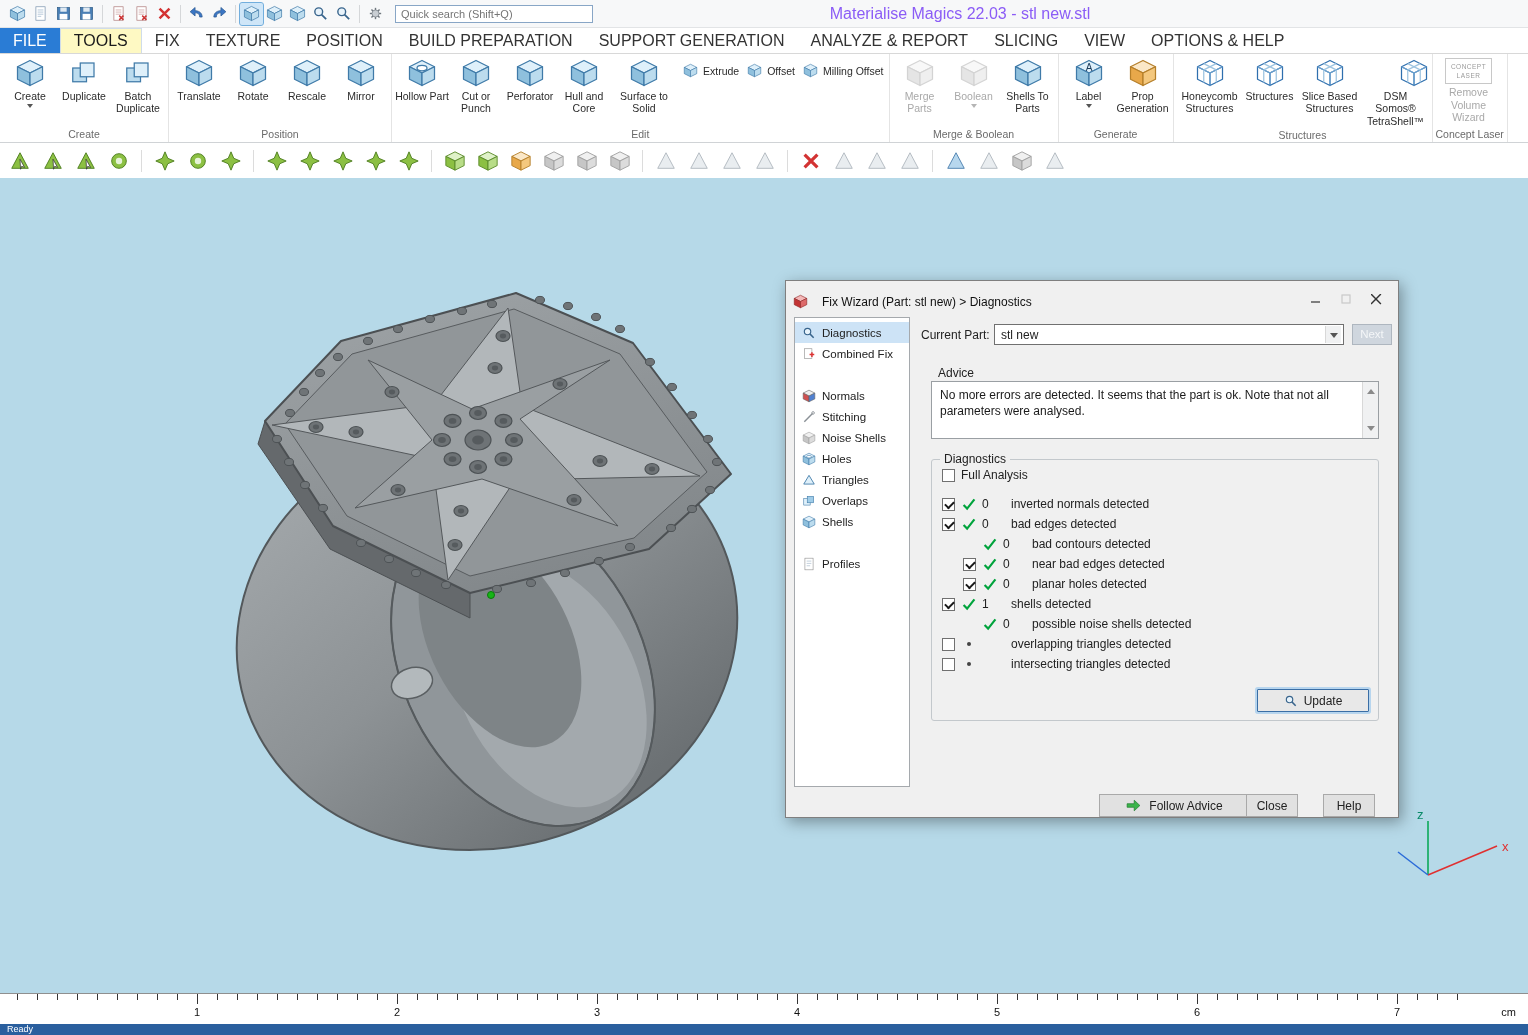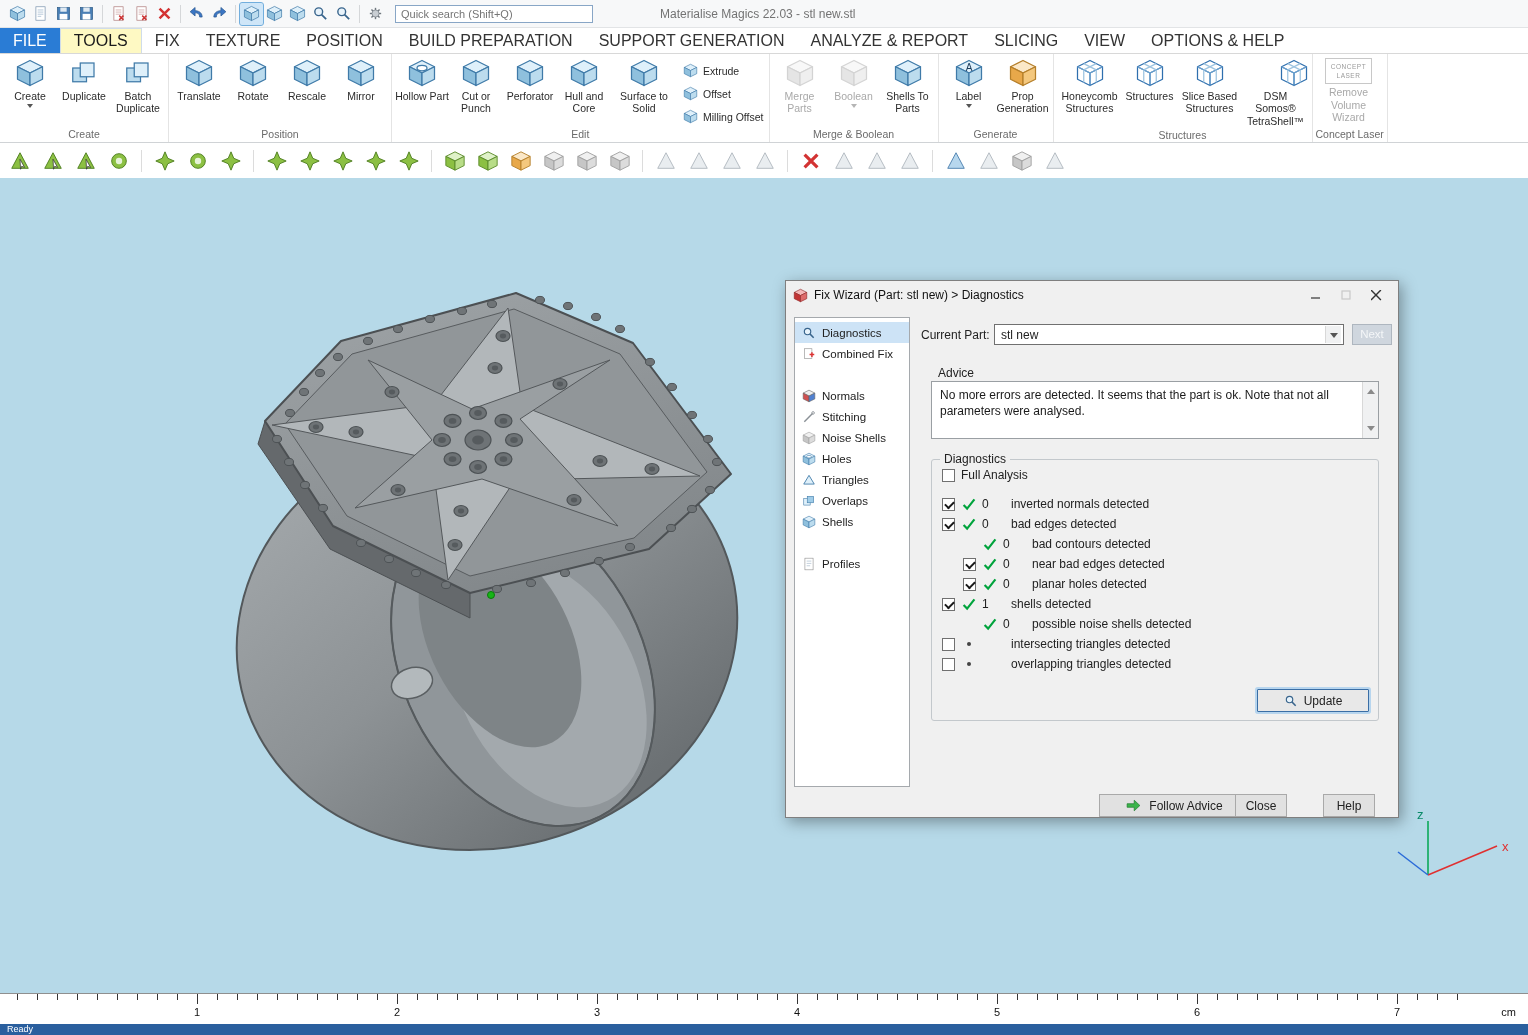--- a/index.html
+++ b/index.html
@@ -7,54 +7,54 @@
 body{font-family:"Liberation Sans","DejaVu Sans",sans-serif;font-size:12px;color:#222;background:#fff}
 svg{display:block}
 .icoWrap{display:flex;align-items:center;justify-content:center}
 
 
 #qat{height:28px;display:flex;align-items:center;background:#f7f8f9;border-bottom:1px solid #e2e4e6;padding:0 6px;position:relative}
 .qicon{width:23px;height:22px;display:flex;align-items:center;justify-content:center;border-radius:2px}
 .qicon.active{background:#cfe6f8;outline:1px solid #72aedd}
 .qsep{width:1px;height:18px;background:#d5d7d9;margin:0 4px}
 #qsearch{width:198px;height:18px;border:1px solid #88a6c6;font-size:11px;padding:0 5px;color:#555;margin-left:8px;background:#fff}
-#qtitle{position:absolute;left:660px;width:600px;font-size:12px;color:#737373;pointer-events:none}
+#qtitle{position:absolute;left:660px;width:600px;text-align:center;font-size:16px;color:#8b5cf6;pointer-events:none}
 
 
 #menubar{height:26px;display:flex;background:#fff;border-bottom:1px solid #d8d8d8}
 .mtab{padding:0 13px;display:flex;align-items:center;font-size:16px;color:#333;white-space:nowrap}
 .mtab.file{background:#2a7cd5;color:#fff}
 .mtab.active{border:1px solid #cfdcea;border-bottom:0;background:#fef9c3;color:#1b1b1b}
 
 
 #ribbon{height:89px;background:#fff;border-bottom:1px solid #d0d3d6;display:flex;overflow:hidden}
 .rgroup{display:flex;flex-direction:column;border-right:1px solid #e4e4e4;padding:3px 3px 0;flex:none}
 .ritems{flex:1;display:flex;align-items:flex-start}
 .rbig{width:54px;display:flex;flex-direction:column;align-items:center;padding-top:1px}
 .rbig .lbl{font-size:10.5px;text-align:center;line-height:1.18;color:#2b2b2b;margin-top:2px}
 .rbig.disabled .lbl{color:#a9a9a9}
 .rbig.disabled svg{opacity:.45}
 .dcaret{width:0;height:0;border:3.5px solid transparent;border-top:4px solid #555;margin-top:2px}
 .rbig.disabled .dcaret{border-top-color:#b5b5b5}
 .rcap{height:16px;text-align:center;font-size:10.5px;color:#6b6b6b;line-height:16px}
-.rstack{display:flex;flex-direction:column;padding:6px 2px 0 6px;gap:8px}
+.rstack{display:flex;flex-direction:row;padding:6px 2px 0 6px;gap:8px}
 .rsmall{display:flex;align-items:center;gap:5px;font-size:10.5px;color:#2b2b2b;white-space:nowrap}
 .concept-logo{display:inline-block;border:1px solid #c8c8c8;color:#9a9a9a;font-size:6.5px;line-height:1.4;padding:3px 5px;text-align:center;white-space:pre-line;letter-spacing:.5px}
 
 
 #toolbar2{height:35px;background:#fff;display:flex;align-items:center;padding:0 6px;gap:6px}
 .t2icon{width:27px;height:27px;display:flex;align-items:center;justify-content:center}
 .t2sep{width:1px;height:22px;background:#dcdcdc;margin:0 3px}
 
 
 #viewport{position:relative;height:815px;background:#b6d9e8;overflow:hidden}
 
 
 #dialog{position:absolute;left:785px;top:102px;width:614px;height:538px;background:#f0f0f0;border:1px solid #7f7f7f;box-shadow:3px 4px 14px rgba(0,0,0,.35);font-size:12px}
-.dtitle{height:28px;display:flex;align-items:center;padding:0 7px;gap:6px}
+.dtitle{height:28px;display:flex;align-items:flex-end;padding:0 7px;gap:14px}
 .dtext{flex:1;font-size:12px;color:#111}
 .dbtns{display:flex}
 .dbtn{width:30px;height:20px;display:flex;align-items:center;justify-content:center}
 #dside{position:absolute;left:8px;top:36px;width:116px;height:470px;background:#fff;border:1px solid #a5a9ad;padding:4px 0;font-size:11.5px}
 .sitem{height:21px;display:flex;align-items:center;gap:6px;padding:0 7px;white-space:nowrap}
 .sitem.sel{background:#cde3f6}
 .sgap{height:21px}
 #cplabel{position:absolute;left:135px;top:47px}
 #cpselect{position:absolute;left:208px;top:43px;width:350px;height:21px;background:#fff;border:1px solid #707070;display:flex;align-items:center;justify-content:space-between;padding:0 2px 0 6px}
 .selbtn{width:16px;height:17px;display:flex;align-items:center;justify-content:center;background:#f0f1f2;border-left:1px solid #d8d8d8}
@@ -75,21 +75,21 @@
 #checksList{position:absolute;left:10px;top:34px;right:10px}
 .chkrow{height:20px;display:flex;align-items:center;gap:5px}
 .cbspace{width:13px;flex:none}
 .gcheck{width:17px;flex:none;display:flex;justify-content:center}
 .dotmark{width:17px;flex:none;display:flex;justify-content:center}
 .dotmark::after{content:"";width:4px;height:4px;background:#444;border-radius:50%}
 .ccount{width:24px;flex:none}
 .updbtn{position:absolute;right:9px;bottom:8px;width:112px;height:23px;background:#e8e8e8;border:1px solid #3a6ea5;box-shadow:0 0 0 2px #b7d5ee;display:flex;align-items:center;justify-content:center;gap:6px;border-radius:1px}
 .btn{position:absolute;top:513px;height:23px;background:#e1e1e1;border:1px solid #a9a9a9;display:flex;align-items:center;justify-content:center;gap:7px}
 #fabtn{left:313px;width:150px}
-#closebtn{left:449px;width:52px}
+#closebtn{left:460px;width:52px}
 #helpbtn{left:537px;width:52px}
 
 
 #ruler{height:31px;background:#fff;border-top:1px solid #8f8f8f;position:relative;font-size:11px;color:#111}
 .tick{position:absolute;top:0;width:1px;background:#333}
 .tick.minor{height:6px}
 .tick.major{height:10px}
 .tnum{position:absolute;top:12px;transform:translateX(-50%)}
 #runit{position:absolute;right:12px;top:12px}
 #statusbar{height:11px;background:#2a5f9e;color:#fff;font-size:9px;line-height:11px;padding-left:7px}
@@ -1050,27 +1050,27 @@
                 <use href="#sym-check"></use>
               </svg>
             </span>
             <span class="ccount">0</span>
             <span class="clabel">possible noise shells detected</span>
           </div>
           <div class="chkrow" style="padding-left: 0px;">
             <span class="cbox"></span>
             <span class="dotmark"></span>
             <span class="ccount"></span>
-            <span class="clabel">intersecting triangles detected</span>
+            <span class="clabel">overlapping triangles detected</span>
           </div>
           <div class="chkrow" style="padding-left: 0px;">
             <span class="cbox"></span>
             <span class="dotmark"></span>
             <span class="ccount"></span>
-            <span class="clabel">overlapping triangles detected</span>
+            <span class="clabel">intersecting triangles detected</span>
           </div>
         </div>
       <div class="updbtn">
         <span class="icoWrap">
             <svg width="14" height="14" viewBox="0 0 24 24">
               <use href="#sym-mag"></use>
             </svg>
           </span>
         <span>Update</span>
       </div>

